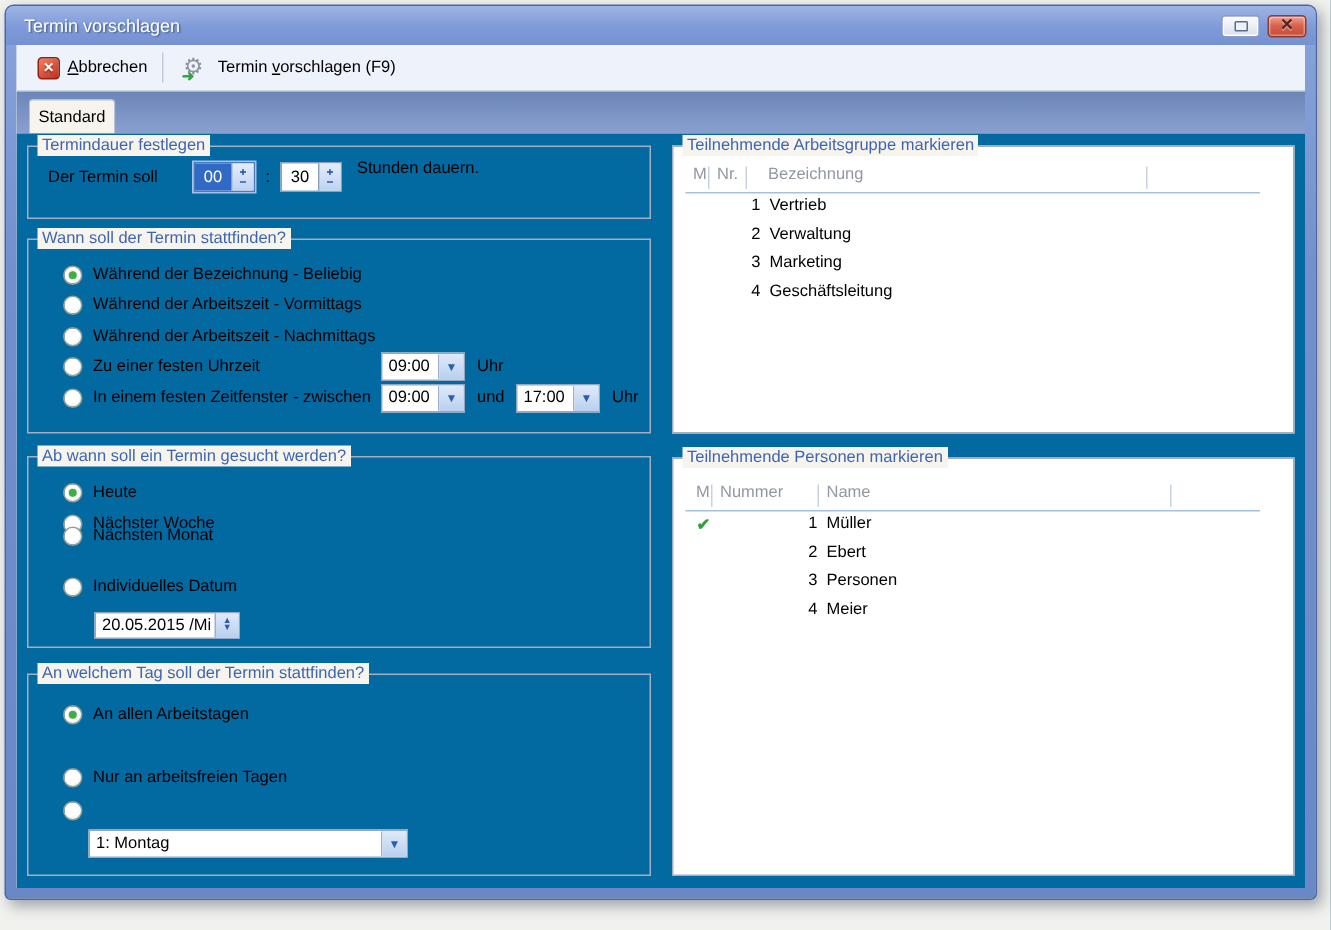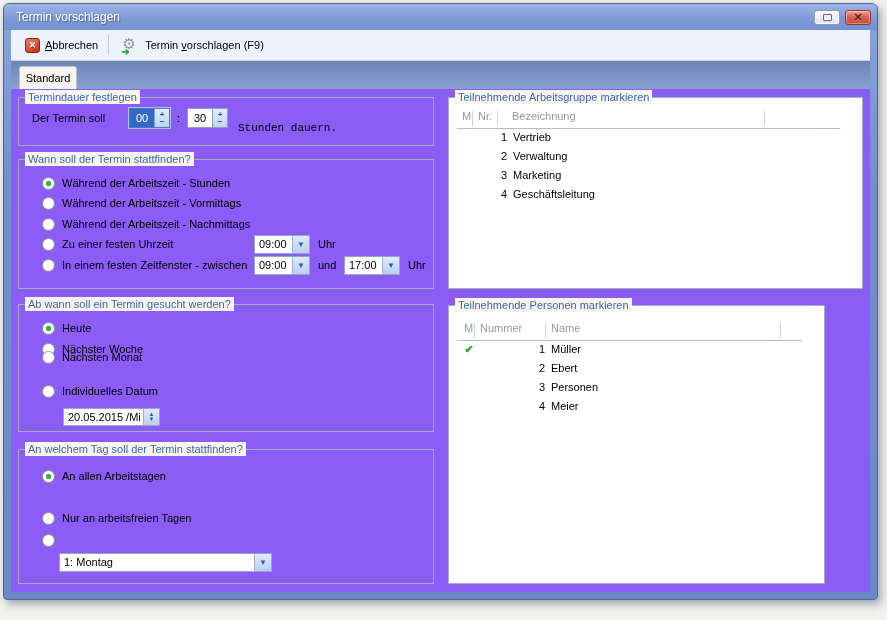--- a/index.html
+++ b/index.html
@@ -48,21 +48,21 @@
   .tool-label u { text-underline-offset:1px; }
 
   
   .tabband { position:absolute; top:31px; left:0; right:0; height:28px;
              background:linear-gradient(180deg,#6c86b8,#8aa0cf); }
   .tab { position:absolute; left:8px; top:5px; width:58px; height:23px;
          background:#f6f4ed; border:1px solid #b7c2d8; border-bottom:none;
          border-radius:3px 3px 0 0; display:flex; align-items:center; justify-content:center; }
 
   
-  .content { position:absolute; top:59px; left:0; right:0; bottom:0; background:#8b5cf6; }
+  .content { position:absolute; top:59px; left:0; right:0; bottom:0; background:#0369a1; }
 
   .grp { position:absolute; border:1px solid #a3aec2; }
   .grp.white { background:#fff; }
   .grp-title { position:absolute; top:-8px; left:6px; background:#f6f4ed; padding:0 3px;
                color:#3f66b0; line-height:14px; white-space:nowrap; }
 
   .lbl { position:absolute; white-space:nowrap; }
 
   
   .opt-row { position:absolute; left:0; right:0; height:15px; }
@@ -156,28 +156,28 @@
           </span>
         </span>
         <span class="lbl" style="left:158px; top:14px;">:</span>
         <span class="spin" style="left:168px; top:10px;">
           <span class="sval">30</span>
           <span class="spinbtn">
             <span>+</span>
               <span>−</span>
           </span>
         </span>
-        <span class="lbl" style="left:219px; top:24px;font-family:Liberation Mono, monospace;">Stunden dauern.</span>
+        <span class="lbl" style="left:219px; top:8px;">Stunden dauern.</span>
       </div>
 
       <div class="grp" style="left:7px; top:70px; width:416px; height:130px;">
         <span class="grp-title">Wann soll der Termin stattfinden?</span>
         <div class="opt-row" style="top:17px;">
           <span class="radio selected"></span>
-          <span class="olabel">Während der Arbeitszeit - Stunden</span>
+          <span class="olabel">Während der Bezeichnung - Beliebig</span>
         </div>
         <div class="opt-row" style="top:37px;text-align:right;">
           <span class="radio"></span>
           <span class="olabel">Während der Arbeitszeit - Vormittags</span>
         </div>
         <div class="opt-row" style="top:58px;">
           <span class="radio"></span>
           <span class="olabel">Während der Arbeitszeit - Nachmittags</span>
         </div>
         <div class="opt-row" style="top:78px;">
@@ -277,21 +277,21 @@
           <span class="num">3</span>
           <span class="nm">Marketing</span>
         </div>
         <div class="trow" style="top:90px;">
           <span class="mark"></span>
           <span class="num">4</span>
           <span class="nm">Geschäftsleitung</span>
         </div>
       </div>
 
-      <div class="grp white t2" style="left:437px; top:216px; width:377px; height:279px;">
+      <div class="grp white t2" style="left:437px; top:216px; width:415px; height:279px;">
         <span class="grp-title">Teilnehmende Personen markieren</span>
         <div class="thead" style="top:16px; height:18px;">
           <span class="hcell" style="left:15px;">M</span>
           <span class="hcell" style="left:31px;">Nummer</span>
           <span class="hcell" style="left:102px;">Name</span>
           <span class="vsep" style="left:25px; top:1px;"></span>
           <span class="vsep" style="left:96px; top:1px;"></span>
           <span class="vsep" style="left:331px; top:1px;"></span>
         </div>
         <span class="hline" style="top:34px;"></span>

